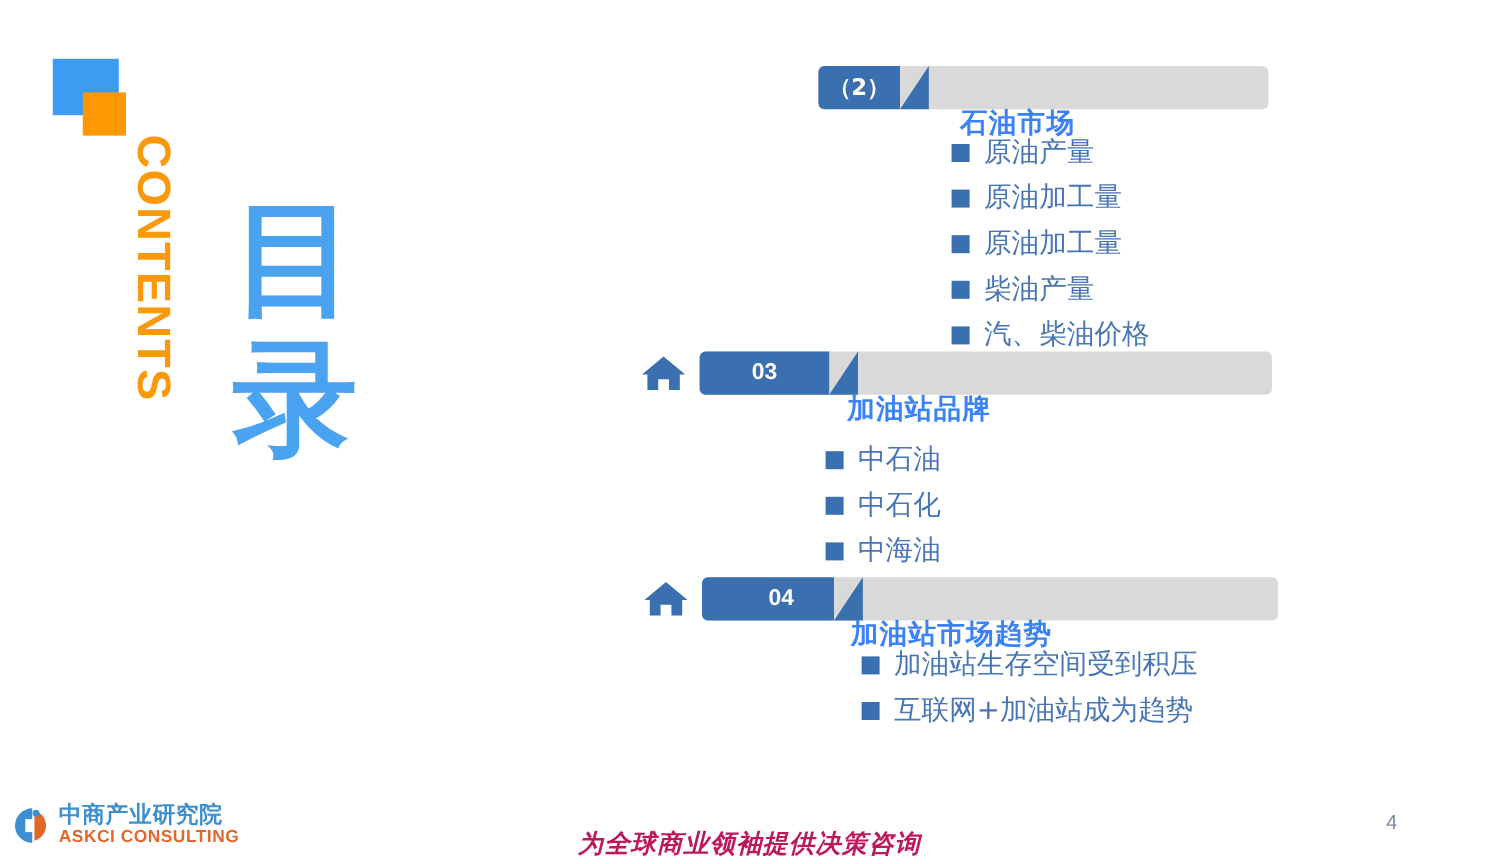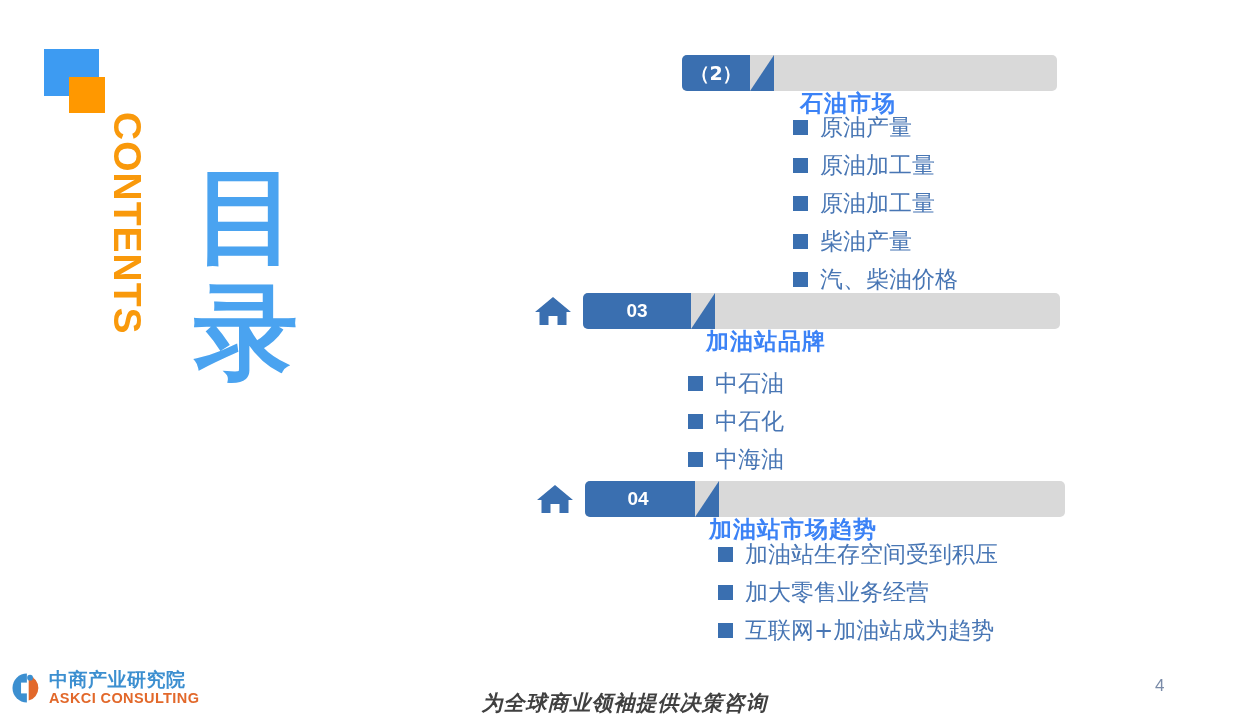--- a/index.html
+++ b/index.html
@@ -202,21 +202,21 @@
   #footer-slogan {
     position: absolute;
     left: 0;
     top: 689px;
     width: 1249px;
     text-align: center;
     font-family: "DejaVu Serif", serif;
     font-style: italic;
     font-weight: bold;
     font-size: 21px;
-    color: #404040;
+    color: #be185d;
     letter-spacing: 1px;
   }
   #page-number {
     position: absolute;
     left: 1155px;
     top: 676px;
     font-family: "Liberation Sans", sans-serif;
     font-size: 17px;
     color: #7a8ba8;
   }
@@ -287,31 +287,27 @@
         <span class="bullet-marker"></span>
         <span class="bullet-label">中海油</span>
       </div>
     </div>
     <div class="section-bar" style="left: 535px; top: 481px; width: 530px;">
       <div class="bar-home-icon"><svg viewBox="0 0 40 40" width="40" height="40">
           <path d="M20 6 L38 21 L33.5 21 L33.5 34 L24.5 34 L24.5 25 L15.5 25 L15.5 34 L6.5 34 L6.5 21 L2 21 Z" fill="#3a6fb0"></path>
         </svg></div>
       <div class="bar-gray" style="left: 50px; width: 480px;"></div>
       <div class="bar-blue" style="left: 50px; width: 110px;"></div>
-      <div class="bar-num" style="left: 50px; width: 106px;">04</div>
+      <div class="bar-num" style="left: 50px; width: 106px; padding-left: 13px;">04</div>
       <div class="bar-title" style="left: 174px;">加油站市场趋势</div>
     </div>
     <div class="bullet-list" style="left: 718px; top: 535px;">
       <div class="bullet-item">
         <span class="bullet-marker"></span>
         <span class="bullet-label">加油站生存空间受到积压</span>
-      </div>
-      <div class="bullet-item">
-        <span class="bullet-marker"></span>
-        <span class="bullet-label">加大零售业务经营</span>
       </div>
       <div class="bullet-item">
         <span class="bullet-marker"></span>
         <span class="bullet-label">互联网+加油站成为趋势</span>
       </div>
     </div>
   </div>
 
 <div id="footer-logo">
   <svg id="footer-logo-mark" viewBox="0 0 40 40">

